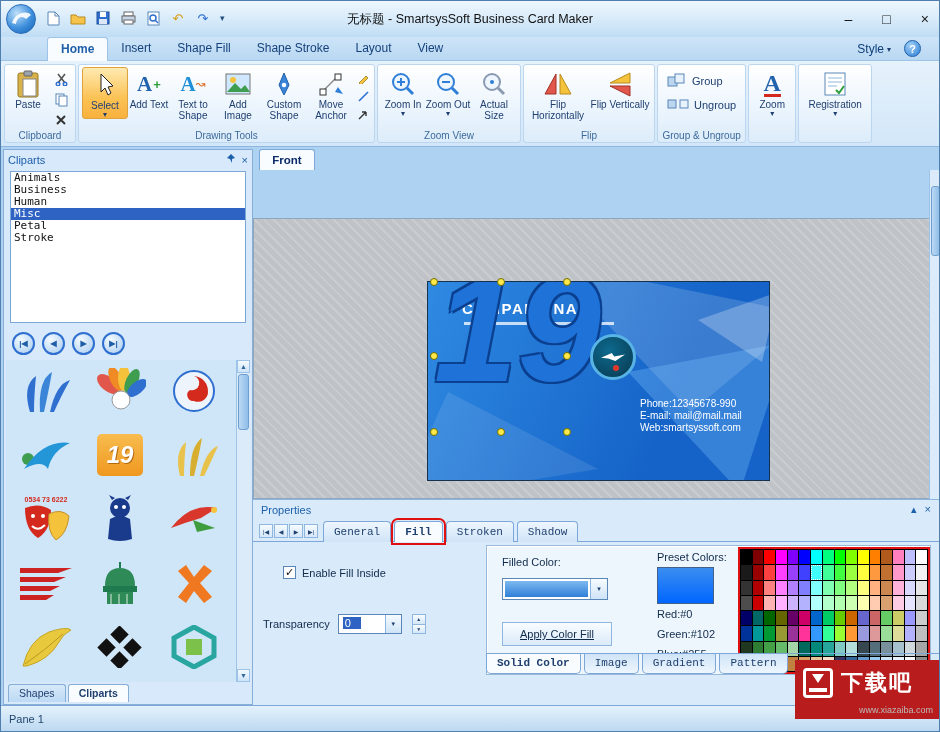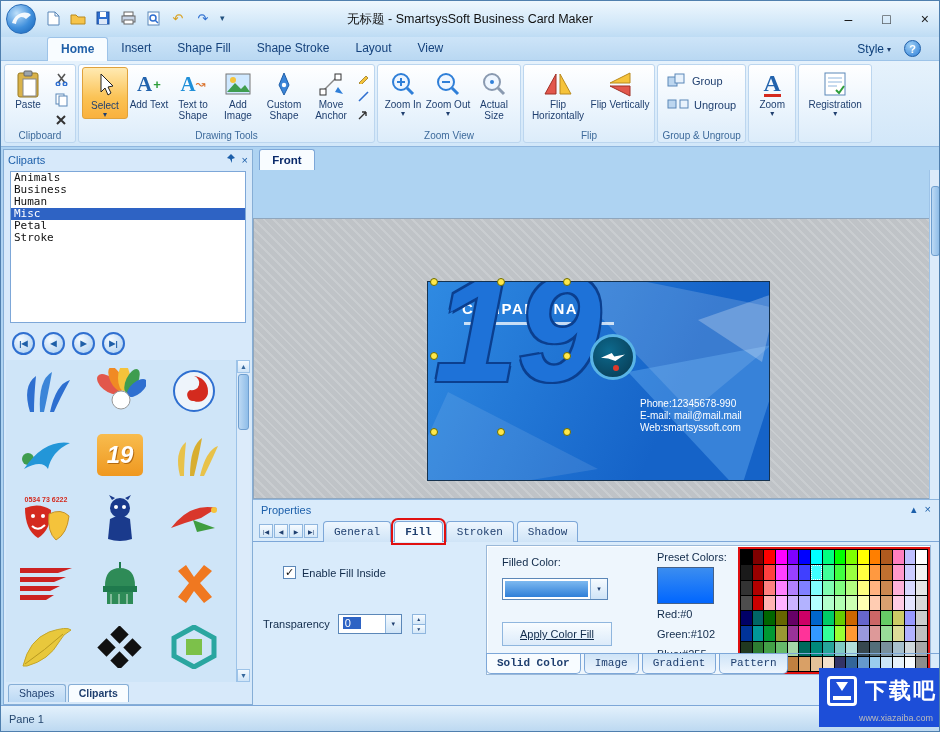--- a/index.html
+++ b/index.html
@@ -164,21 +164,21 @@
   .bottom-tabbar{position:absolute;left:233px;right:0;bottom:0;height:26px;border-top:1px solid #7da7d8;}
   .btabs{position:absolute;left:0;top:0;display:flex;gap:3px;font-family:"Liberation Mono",monospace;}
   .btab{padding:0 10px;height:20px;line-height:19px;font-size:11px;color:#1f3f6f;
     background:linear-gradient(#cfe4f7,#eef6fe);border:1px solid #7da7d8;border-top:none;border-radius:0 0 5px 5px;}
   .btab.active{background:#f8fcff;font-weight:bold;}
 
   
   .statusbar{position:absolute;left:0;right:0;bottom:0;height:26px;
     background:linear-gradient(#e3f1fc,#bdd9f1);border-top:1px solid #7da7d8;
     display:flex;align-items:center;padding:0 8px;font-size:11px;color:#24466e;}
-  .watermark{position:absolute;right:0;bottom:4px;width:120px;height:59px;background:#1d4ed8;color:#fff;}
+  .watermark{position:absolute;right:0;bottom:12px;width:144px;height:59px;background:#b91c1c;color:#fff;}
   .wm-icon{position:absolute;left:8px;top:8px;width:30px;height:30px;border:3px solid #fff;border-radius:4px;}
   .wm-icon .tri{position:absolute;left:6px;top:3px;width:0;height:0;border:6px solid transparent;border-top:9px solid #fff;}
   .wm-icon .base{position:absolute;left:3px;bottom:3px;width:18px;height:4px;background:#fff;}
   .wm-name{position:absolute;left:46px;top:8px;font-size:22px;font-weight:bold;letter-spacing:2px;}
   .wm-url{position:absolute;right:6px;bottom:4px;font-size:9px;color:#bbbbbb;}
 </style>
 </head>
 <body>
 
 <div class="window">

